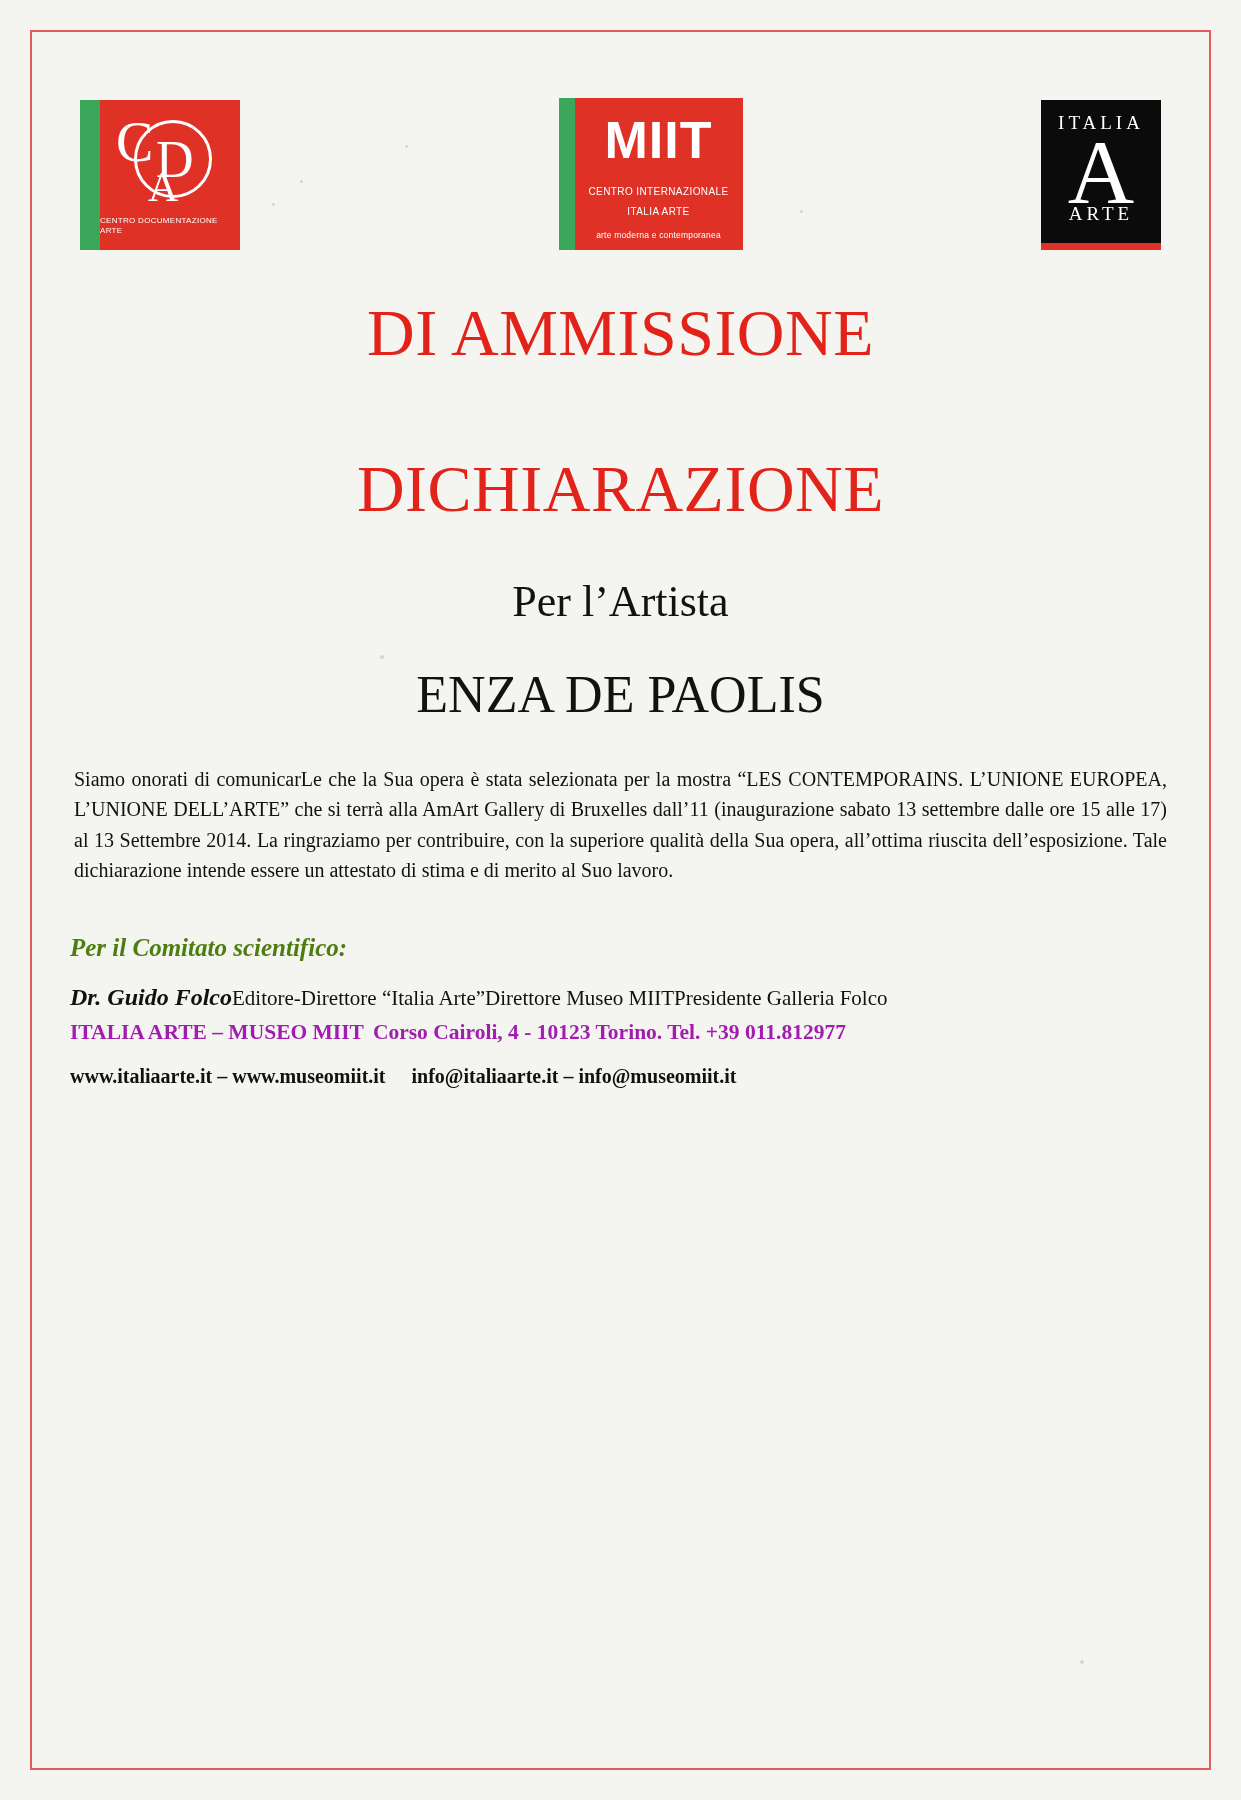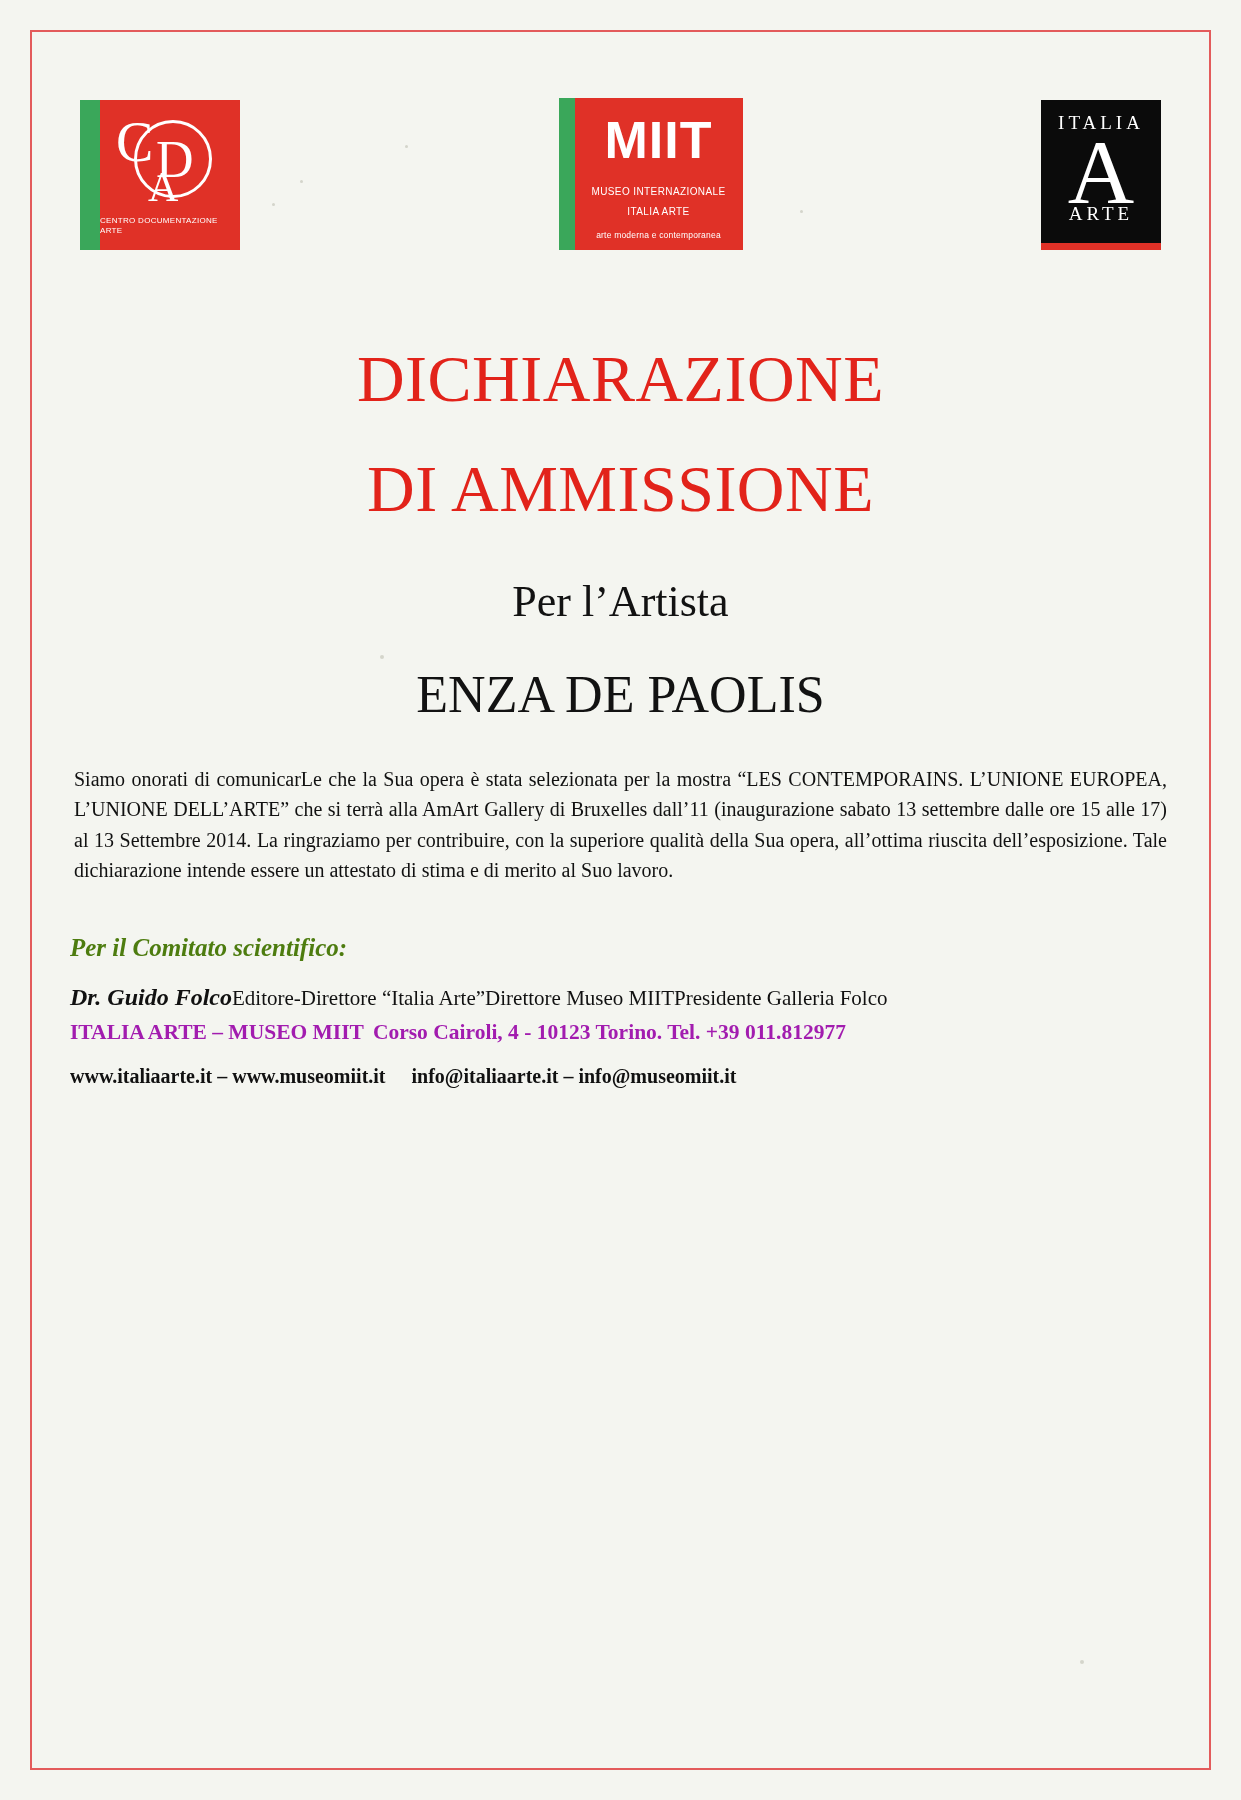--- a/index.html
+++ b/index.html
@@ -343,36 +343,36 @@
             <div>CENTRO DOCUMENTAZIONE</div>
             <div>ARTE</div>
           </div>
         </div>
       </div>
 
       <div class="logo-miit">
         <div class="stripe"></div>
         <div class="body">
           <div class="mark">MIIT</div>
-          <div class="sub1">MUSEO INTERNAZIONALE</div>
+          <div class="sub1">CENTRO INTERNAZIONALE</div>
           <div class="sub2">ITALIA ARTE</div>
           <div class="sub3">arte moderna e contemporanea</div>
         </div>
       </div>
 
       <div class="logo-italiaarte">
         <div class="top">ITALIA</div>
         <div class="bigA">A</div>
         <div class="bottom">ARTE</div>
       </div>
 
     </div>
 
+    <div class="title" style="margin-top:26px;">DI AMMISSIONE</div>
     <div class="title">DICHIARAZIONE</div>
-    <div class="title" style="margin-top:26px;">DI AMMISSIONE</div>
 
     <div class="subtitle">Per l’Artista</div>
     <div class="artist">ENZA DE PAOLIS</div>
 
     <div class="body-text">Siamo onorati di comunicarLe che la Sua opera è stata selezionata per la mostra “LES CONTEMPORAINS. L’UNIONE EUROPEA, L’UNIONE DELL’ARTE” che si terrà alla AmArt Gallery di Bruxelles dall’11 (inaugurazione sabato 13 settembre dalle ore 15 alle 17) al 13 Settembre 2014. La ringraziamo per contribuire, con la superiore qualità della Sua opera, all’ottima riuscita dell’esposizione. Tale dichiarazione intende essere un attestato di stima e di merito al Suo lavoro.</div>
 
     <div class="committee">Per il Comitato scientifico:</div>
 
     <div class="signature">
       <span class="name">Dr. Guido Folco</span>

